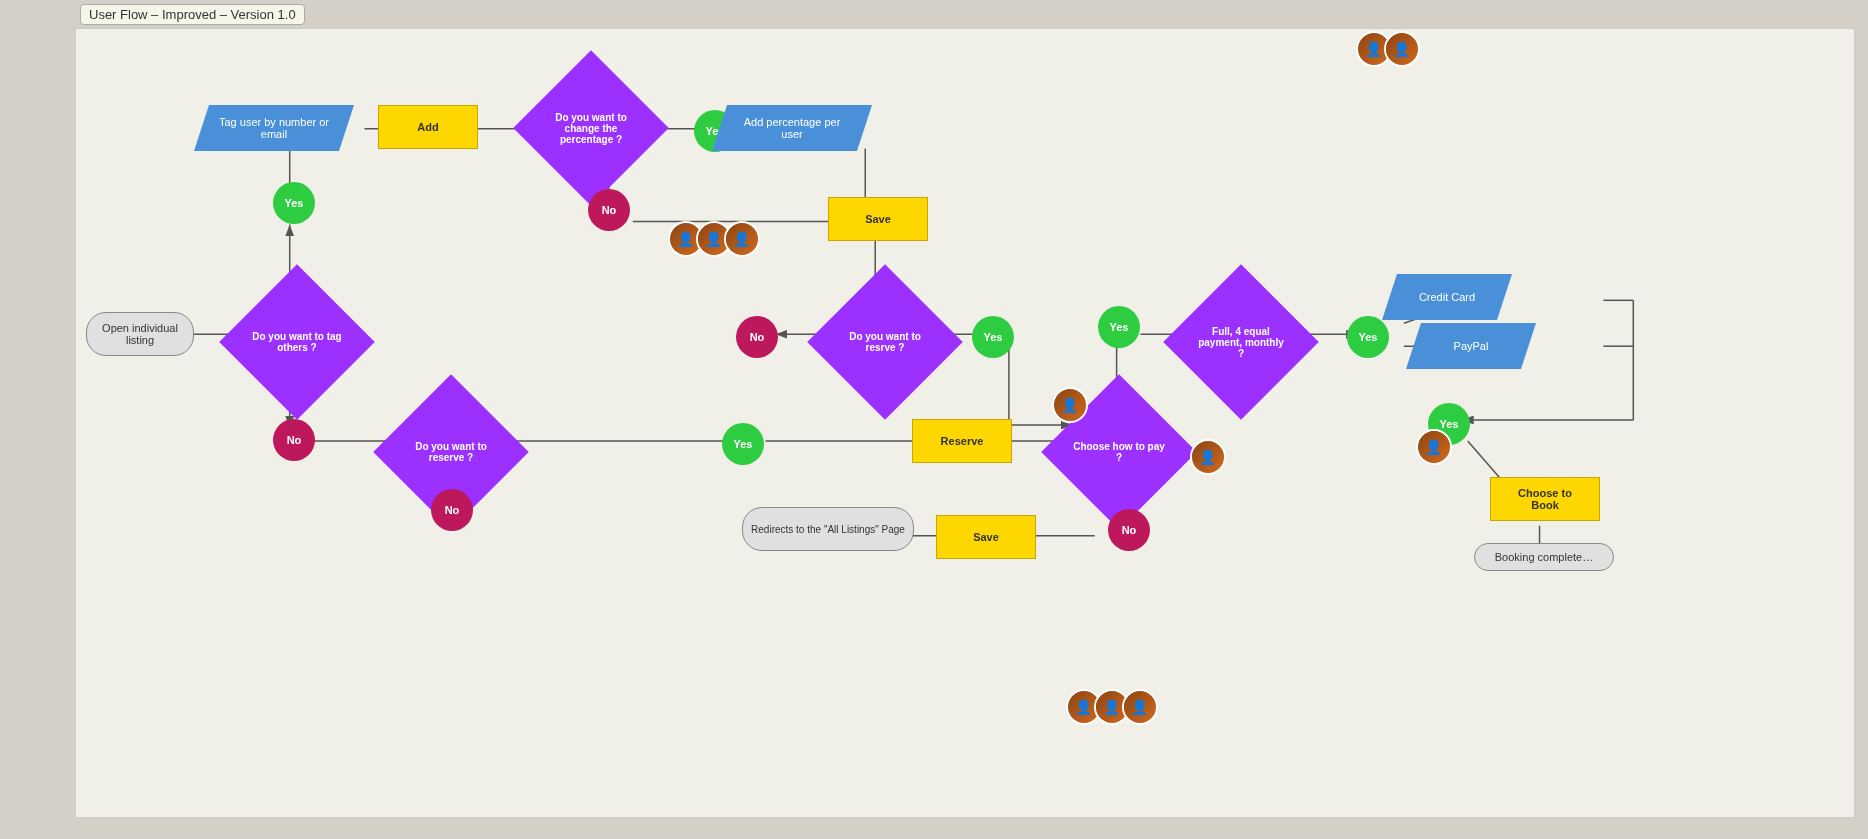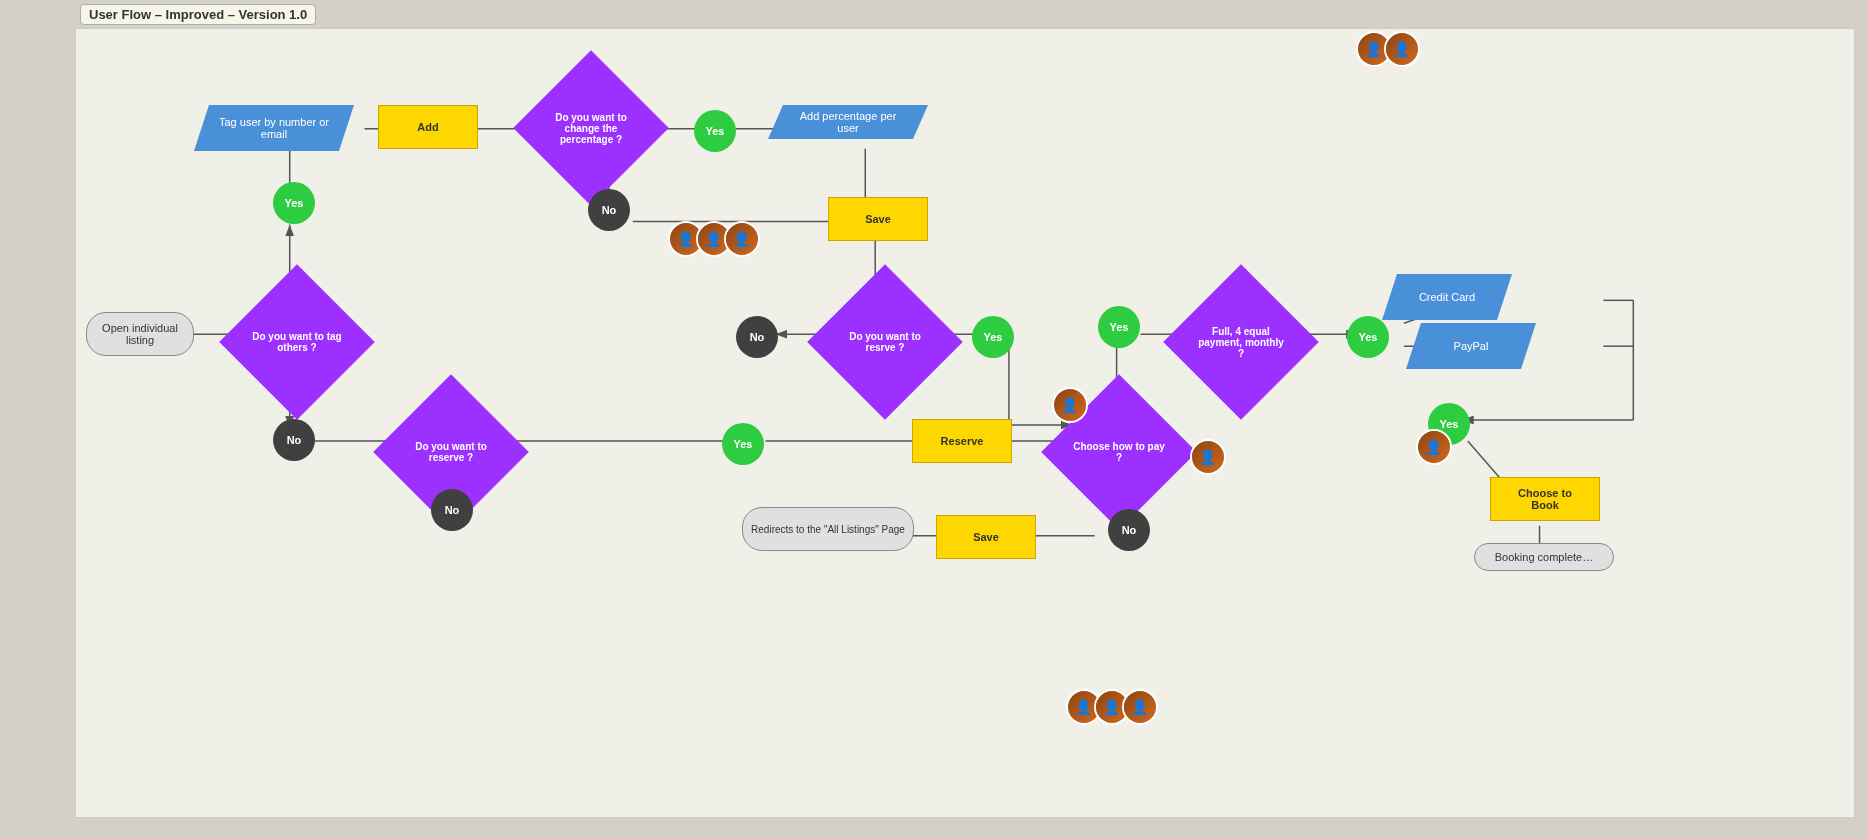--- a/index.html
+++ b/index.html
@@ -13,21 +13,21 @@
     }
     .title-bar {
       position: absolute;
       top: 4px;
       left: 80px;
       background: #f5f5e8;
       border: 1px solid #aaa;
       border-radius: 4px;
       padding: 2px 8px;
       font-size: 13px;
-      font-weight: bold;
+      font-weight: normal;
       color: #333;
     }
     .canvas {
       position: absolute;
       top: 28px;
       left: 75px;
       width: 1780px;
       height: 790px;
       background: #f0efe8;
       border: 1px solid #ccc;
@@ -89,21 +89,21 @@
       padding: 8px;
     }
     .node-circle-green {
       background: #2ecc40;
       border-radius: 50%;
       color: white;
       font-size: 11px;
       font-weight: bold;
     }
     .node-circle-orange {
-      background: #404040;
+      background: #be185d;
       border-radius: 50%;
       color: white;
       font-size: 11px;
       font-weight: bold;
     }
     
     .avatar {
       position: absolute;
       width: 36px;
       height: 36px;
@@ -228,21 +228,21 @@
   <div class="node node-diamond-purple" style="left:460px; top:44px; width:110px; height:110px;">
     <div class="inner">
       <span>Do you want to change the percentage ?</span>
     </div>
   </div>
 
   <div class="node node-circle-green" style="left:618px; top:81px; width:42px; height:42px;">
     <span>Yes</span>
   </div>
 
-  <div class="node node-parallelogram-blue" style="left:692px; top:76px; width:160px; height:34px;justify-content:center;">
+  <div class="node node-parallelogram-blue" style="left:636px; top:76px; width:160px; height:46px;justify-content:center;">
     <span>Add percentage per user</span>
   </div>
 
   <div class="node node-circle-orange" style="left:512px; top:160px; width:42px; height:42px;">
     <span>No</span>
   </div>
 
   <div class="node node-rect-yellow" style="left:752px; top:168px; width:100px; height:44px;">
     <span>Save</span>
   </div>

